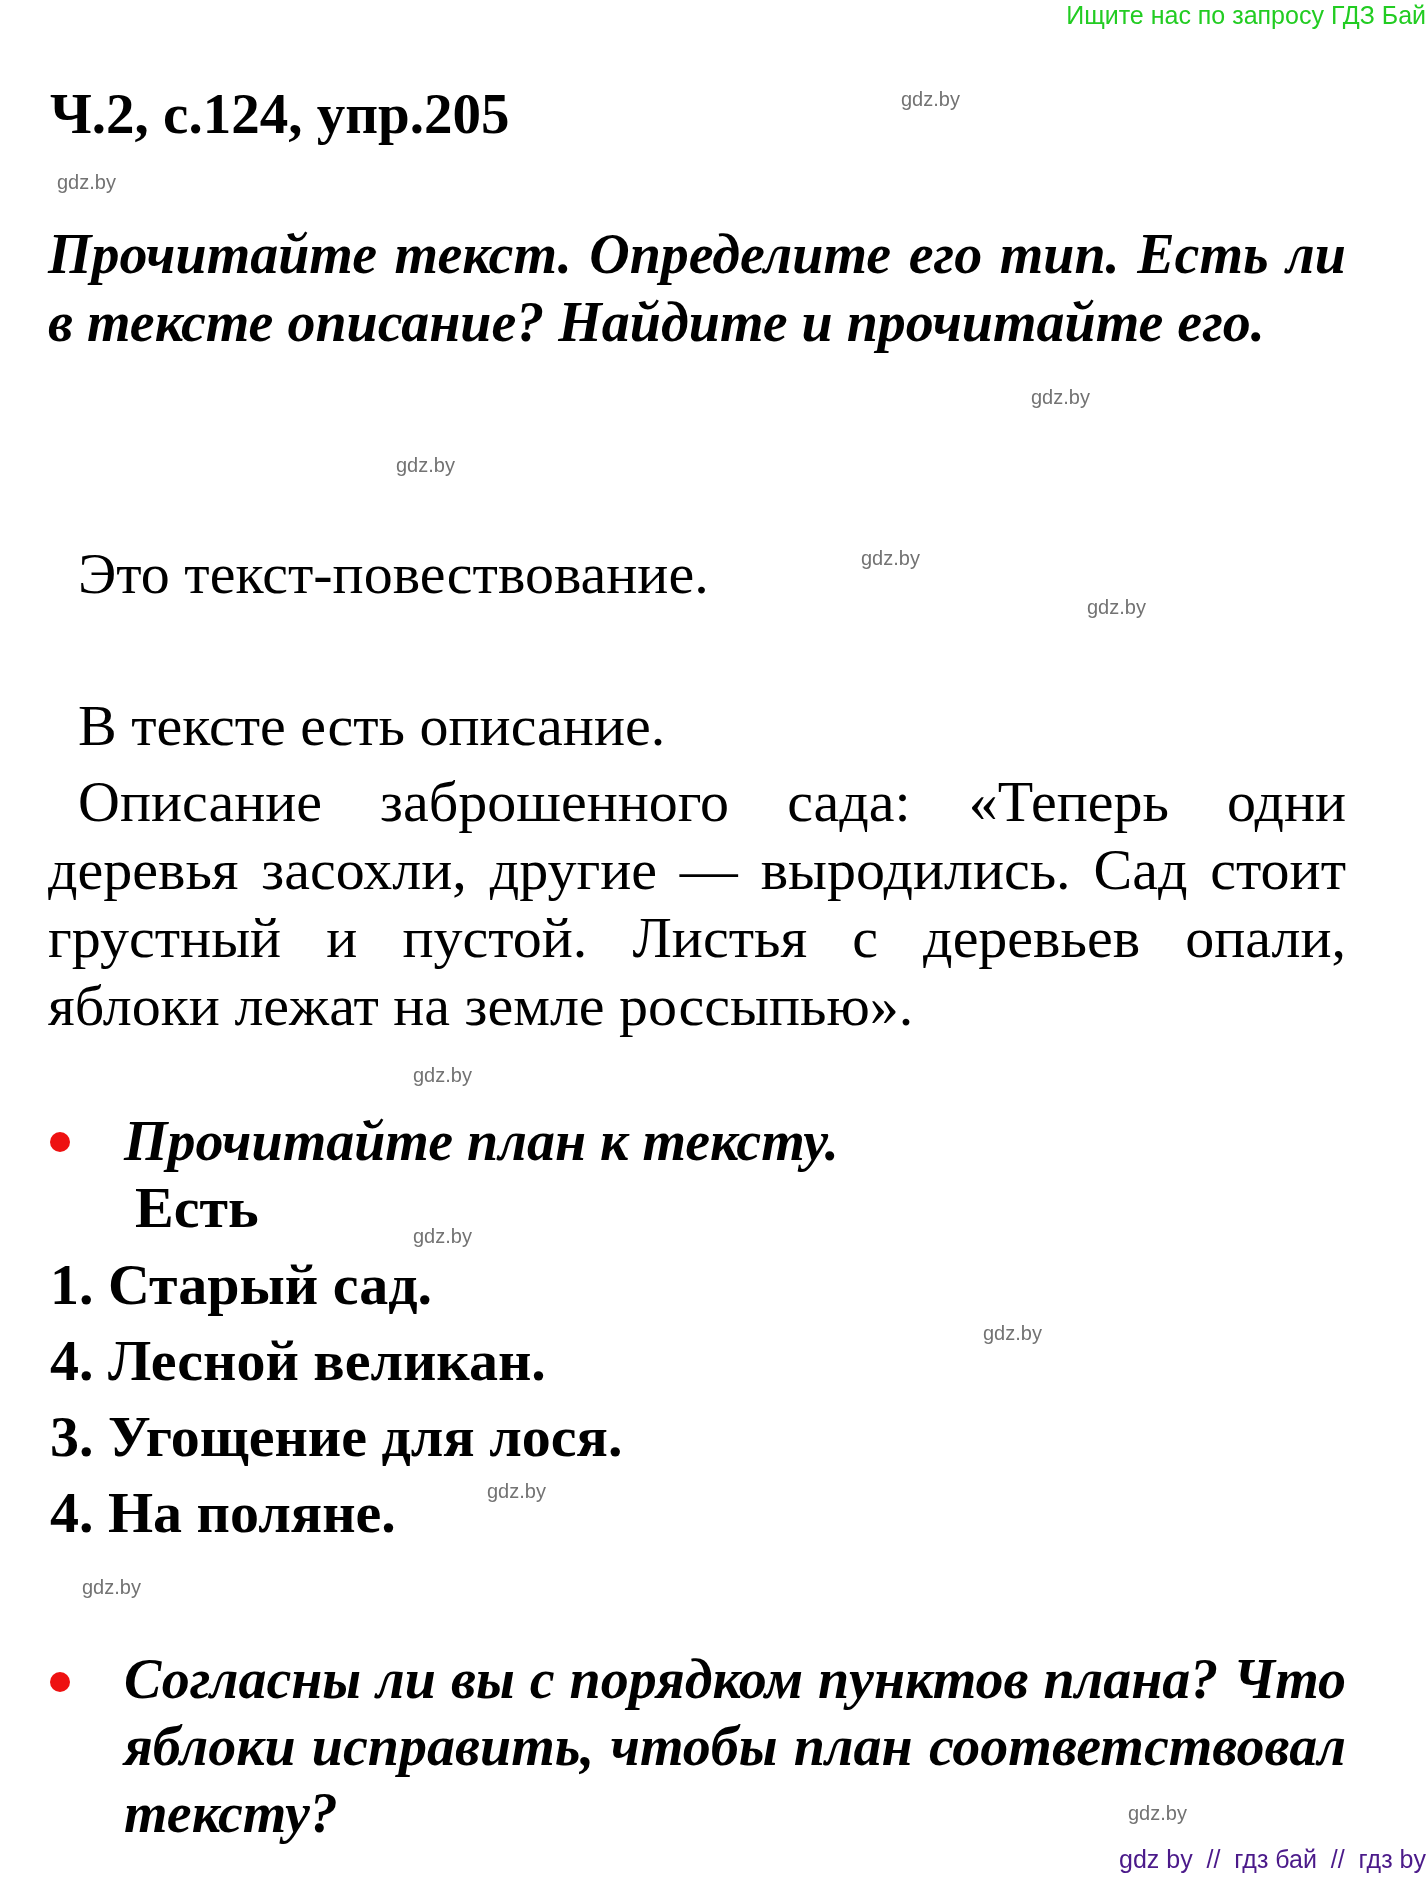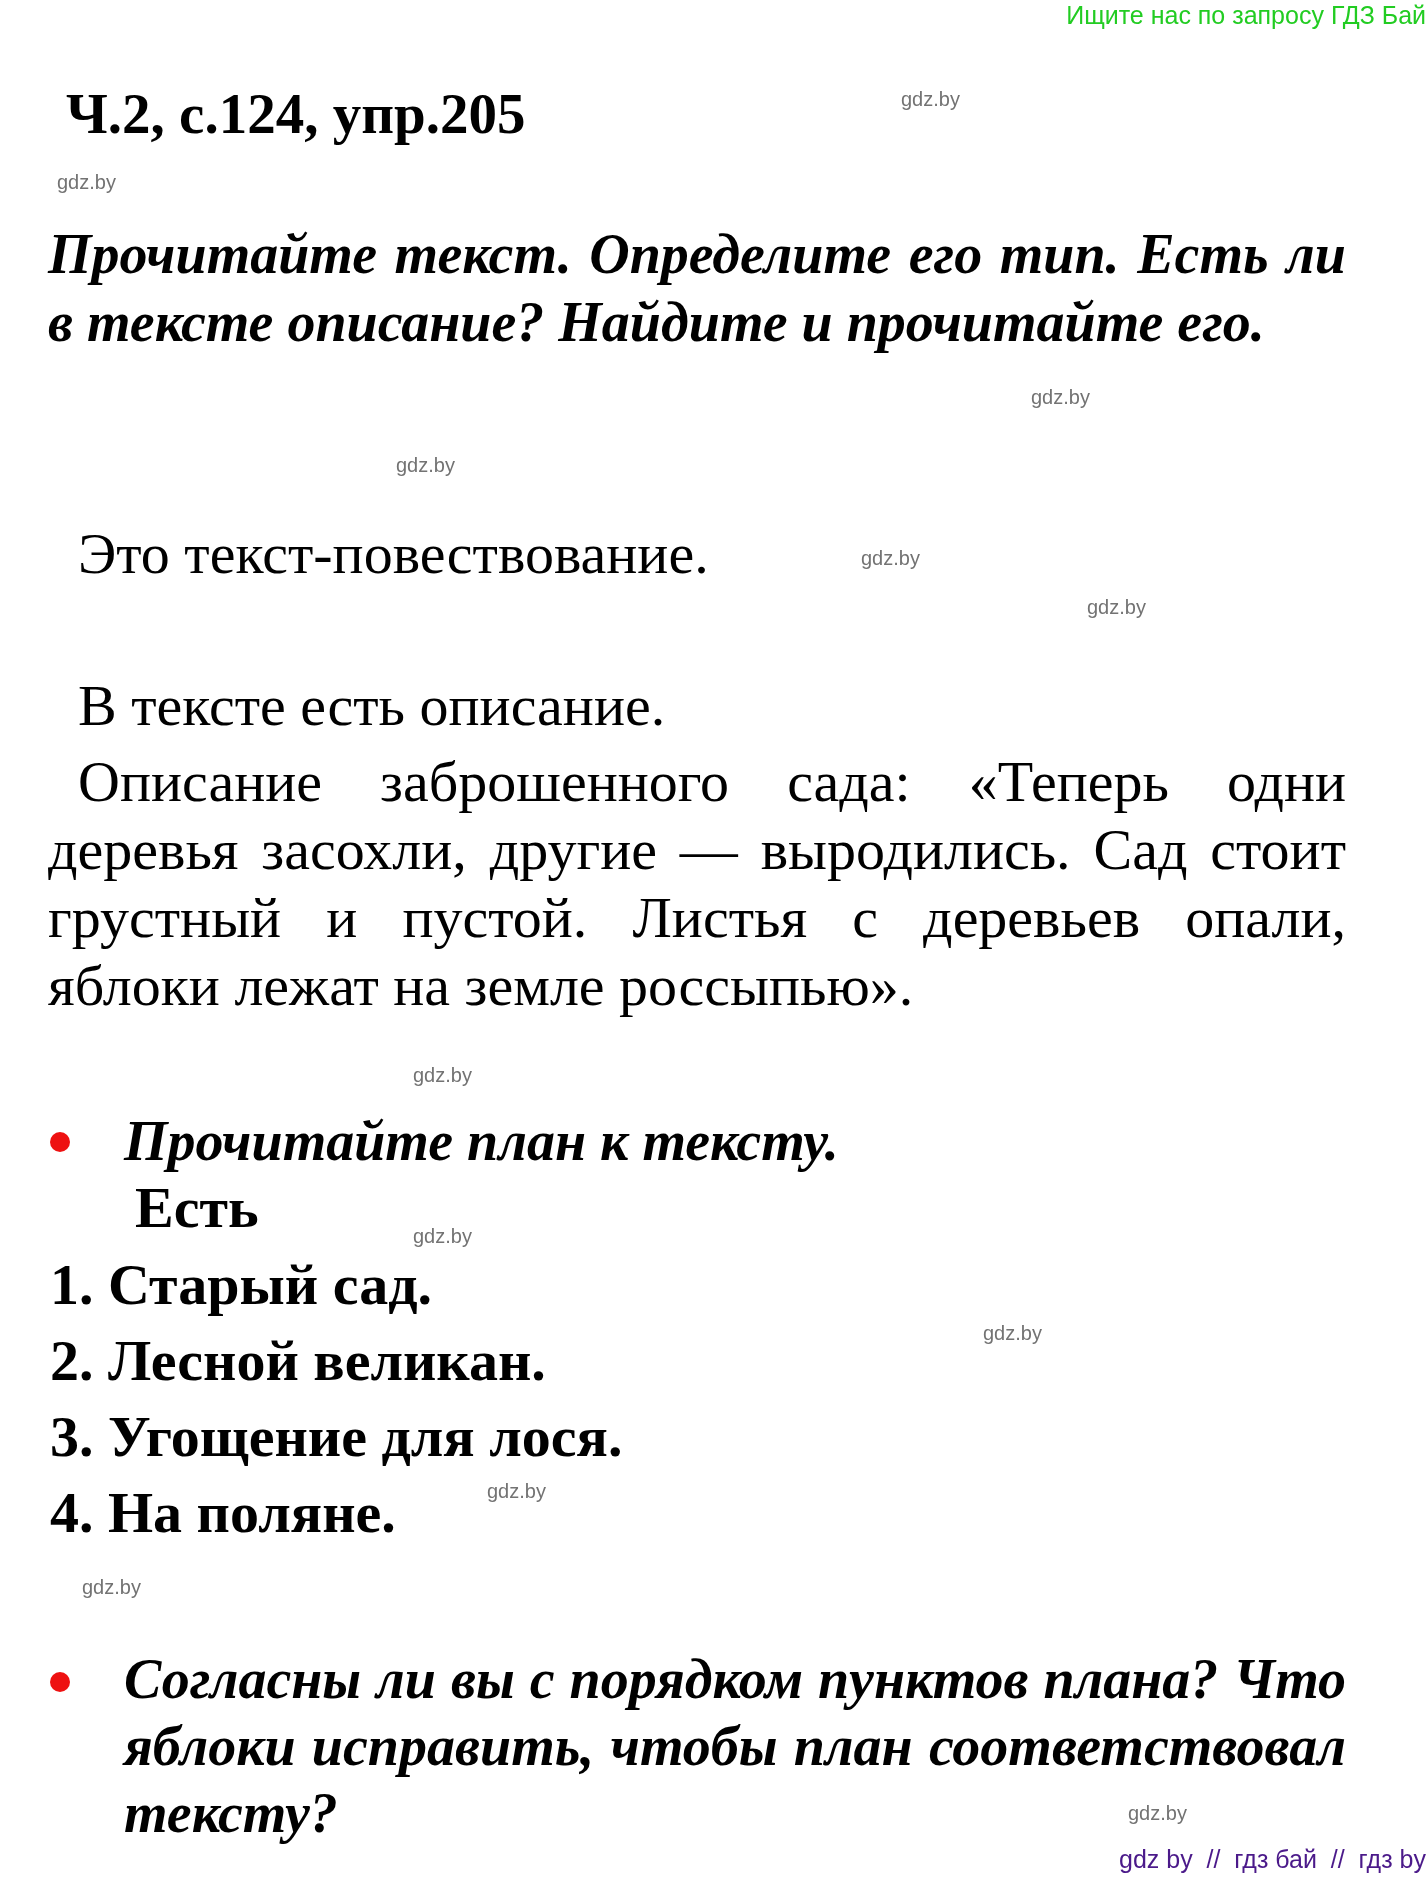--- a/index.html
+++ b/index.html
@@ -1,24 +1,24 @@
 <!DOCTYPE html>
 <html><head>
   <meta charset="utf-8">
   <style>
     html, body { margin: 0; padding: 0; background: #ffffff; }
     body { width: 1426px; height: 1877px; position: relative; overflow: hidden; font-family: "Liberation Serif", serif; color: #000; }
     .abs { position: absolute; white-space: nowrap; }
     .banner { left: 0; width: 1426px; top: 0; height: 30px; text-align: right; font-family: "Liberation Sans", sans-serif; font-size: 25px; line-height: 30px; }
     .footer { left: 0; width: 1426px; top: 1844px; height: 30px; text-align: right; font-family: "Liberation Sans", sans-serif; font-size: 25px; line-height: 30px; }
     .wm { font-family: Liberation Sans, sans-serif; font-size: 20px; line-height: 34px; color: #737373; }
-    .title { left: 66px; top: 82px; font-size: 57px; font-weight: bold; line-height: 64px; }
+    .title { left: 50px; top: 82px; font-size: 57px; font-weight: bold; line-height: 64px; }
     .task { position: absolute; left: 48px; width: 1298px; font-size: 56px; line-height: 68px; font-weight: bold; font-style: italic; text-align: justify; text-align-last: left; }
     .body { position: absolute; left: 48px; width: 1298px; font-size: 58px; line-height: 68px; text-align: justify; }
-    .indent { text-indent: 30px; }
+    .indent { text-indent: 30px; margin-top: 20px; }
     .bullet { position: absolute; width: 20px; height: 20px; border-radius: 50%; }
     .bi { position: absolute; left: 124px; width: 1222px; font-size: 56px; line-height: 67px; font-weight: bold; font-style: italic; text-align: justify; text-align-last: left; }
     .plan-h { left: 135px; top: 1176px; font-size: 58px; font-weight: bold; line-height: 64px; }
     .plan-item { left: 50px; font-size: 58px; font-weight: bold; line-height: 64px; }
   </style>
 </head>
 <body>
 
 <div class="abs banner" style="color:#22cc22;">Ищите нас по запросу ГДЗ Бай</div>
 
@@ -43,21 +43,21 @@
 <div class="abs wm" style="left:413px; top:1058px;">gdz.by</div>
 
 <div class="bullet" style="left:50px; top:1132px; background:#ee1111;"></div>
 <div class="bi" style="top:1108px;">Прочитайте план к тексту.</div>
 
 <div class="abs plan-h">Есть</div>
 <div class="abs wm" style="left:413px; top:1219px;">gdz.by</div>
 
 <div class="abs plan-item" style="top:1253px;">1. Старый сад.</div>
 <div class="abs wm" style="left:983px; top:1316px;">gdz.by</div>
-<div class="abs plan-item" style="top:1329px;">2. Лесной великан.</div>
+<div class="abs plan-item" style="top:1329px;">4. Лесной великан.</div>
 <div class="abs plan-item" style="top:1405px;">3. Угощение для лося.</div>
 <div class="abs wm" style="left:487px; top:1474px;">gdz.by</div>
 <div class="abs plan-item" style="top:1481px;">4. На поляне.</div>
 <div class="abs wm" style="left:82px; top:1570px;">gdz.by</div>
 
 <div class="bullet" style="left:50px; top:1672px; background:#ee1111;"></div>
 <div class="bi" style="top:1646px;">Согласны ли вы с порядком пунктов плана? Что яблоки исправить, чтобы план соответствовал тексту?</div>
 <div class="abs wm" style="left:1128px; top:1796px;">gdz.by</div>
 
 <div class="abs footer" style="color:#4b1a8a; white-space:pre;">gdz by  //  гдз бай  //  гдз by</div>

